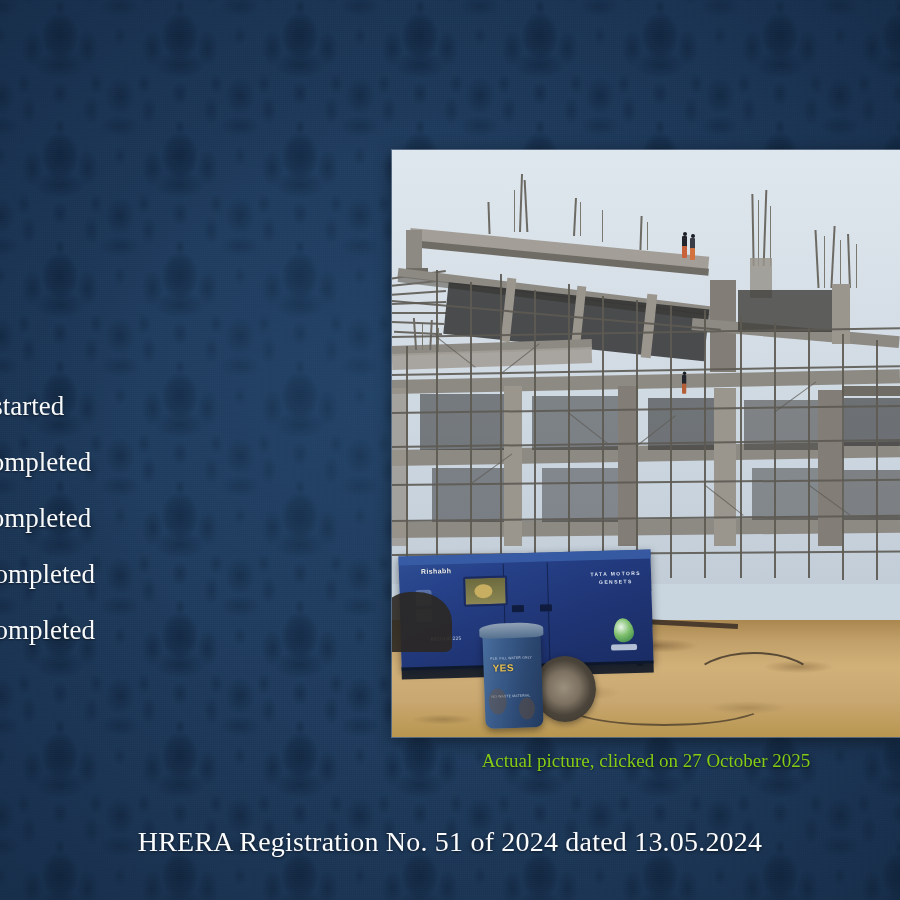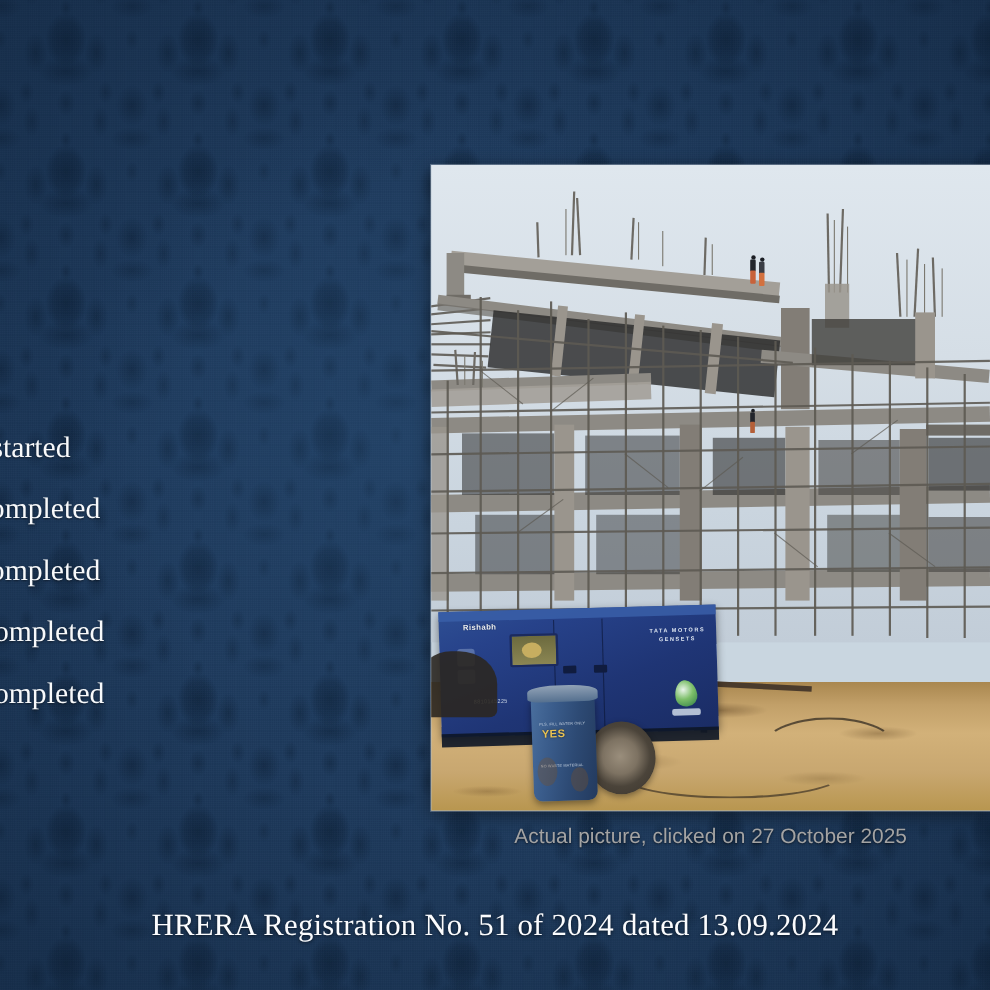--- a/index.html
+++ b/index.html
@@ -233,21 +233,21 @@
 
   
   .worker{position:absolute;}
   .worker .torso{position:absolute;width:5px;height:11px;background:#22252c;border-radius:1px;}
   .worker .legs{position:absolute;top:10px;width:5px;height:12px;background:#c8623a;border-radius:1px;}
   .worker .head{position:absolute;left:1px;top:-4px;width:4px;height:4px;background:#1b1e24;border-radius:50%;}
 
   
   .caption{
     position:absolute;left:392px;top:750px;width:508px;text-align:center;
-    font-family:Liberation Sans, sans-serif;font-size:19px;color:#a3a3a3;
+    font-family:Liberation Serif, serif;font-size:19px;color:#84cc16;
     text-shadow:0 1px 2px rgba(0,0,0,.55);white-space:nowrap;
   }
 
   
   .footer{
     position:absolute;left:0;top:826px;width:900px;text-align:center;
     font-family:"Liberation Serif", serif;font-size:28px;color:#fbfcfe;
     letter-spacing:.2px;text-shadow:0 1px 3px rgba(0,0,0,.6);white-space:nowrap;
   }
 </style>
@@ -447,15 +447,15 @@
         <div class="drum-rust" style="left:34px;top:66px;width:16px;height:22px;"></div>
       </div>
 
       <div style="position:absolute;left:-10px;top:442px;width:70px;height:60px;background:#2b2721;border-radius:40% 50% 10% 10%;opacity:.9;"></div>
 
     </div>
   </div>
 
   <div class="caption">Actual picture, clicked on 27 October 2025</div>
 
-  <div class="footer">HRERA Registration No. 51 of 2024 dated 13.09.2024</div>
+  <div class="footer">HRERA Registration No. 51 of 2024 dated 13.05.2024</div>
 
 </div>
 
 </body></html>

